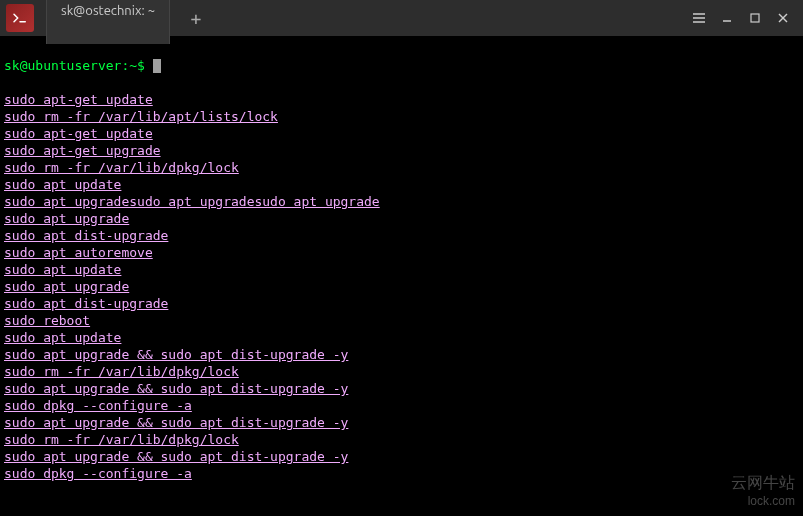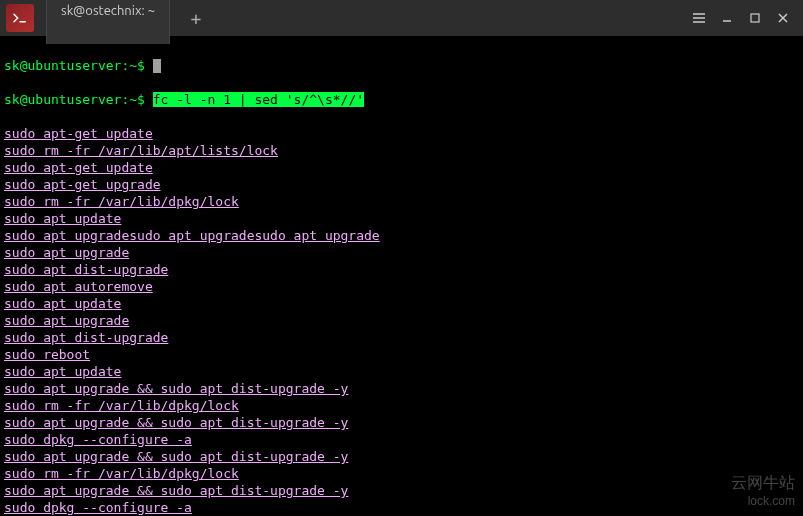--- a/index.html
+++ b/index.html
@@ -143,20 +143,19 @@
       <svg viewBox="0 0 12 12" stroke="#ccc" stroke-width="1.5">
         <line x1="2" y1="2" x2="10" y2="10"></line>
         <line x1="10" y1="2" x2="2" y2="10"></line>
       </svg>
     </div>
   </div>
 </div>
 
 <div class="terminal">
 <div><span class="prompt">sk@ubuntuserver:~$ </span><span class="cursor"></span></div>
-<div><span class="prompt">sk@ubuntuserver:~$ </span><span class="hl">fc -l -n 1 | sed 's/^\s*//'</span></div>
 <div id="output-container"><div class="output">sudo apt-get update</div><div class="output">sudo rm -fr /var/lib/apt/lists/lock</div><div class="output">sudo apt-get update</div><div class="output">sudo apt-get upgrade</div><div class="output">sudo rm -fr /var/lib/dpkg/lock</div><div class="output">sudo apt update</div><div class="output">sudo apt upgradesudo apt upgradesudo apt upgrade</div><div class="output">sudo apt upgrade</div><div class="output">sudo apt dist-upgrade</div><div class="output">sudo apt autoremove</div><div class="output">sudo apt update</div><div class="output">sudo apt upgrade</div><div class="output">sudo apt dist-upgrade</div><div class="output">sudo reboot</div><div class="output">sudo apt update</div><div class="output">sudo apt upgrade &amp;&amp; sudo apt dist-upgrade -y</div><div class="output">sudo rm -fr /var/lib/dpkg/lock</div><div class="output">sudo apt upgrade &amp;&amp; sudo apt dist-upgrade -y</div><div class="output">sudo dpkg --configure -a</div><div class="output">sudo apt upgrade &amp;&amp; sudo apt dist-upgrade -y</div><div class="output">sudo rm -fr /var/lib/dpkg/lock</div><div class="output">sudo apt upgrade &amp;&amp; sudo apt dist-upgrade -y</div><div class="output">sudo dpkg --configure -a</div></div>
 </div>
 
 <div class="watermark">
   <div>云网牛站</div>
   <div class="sub">lock.com</div>
 </div>
 
 </body></html>

